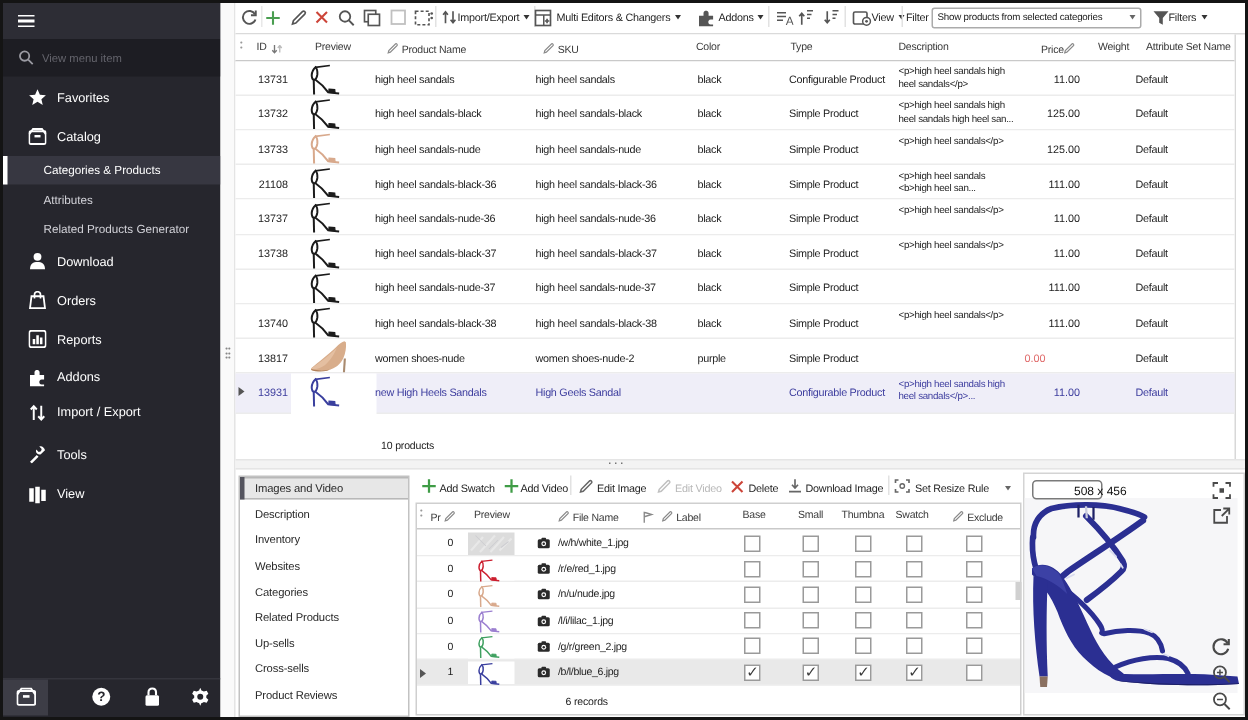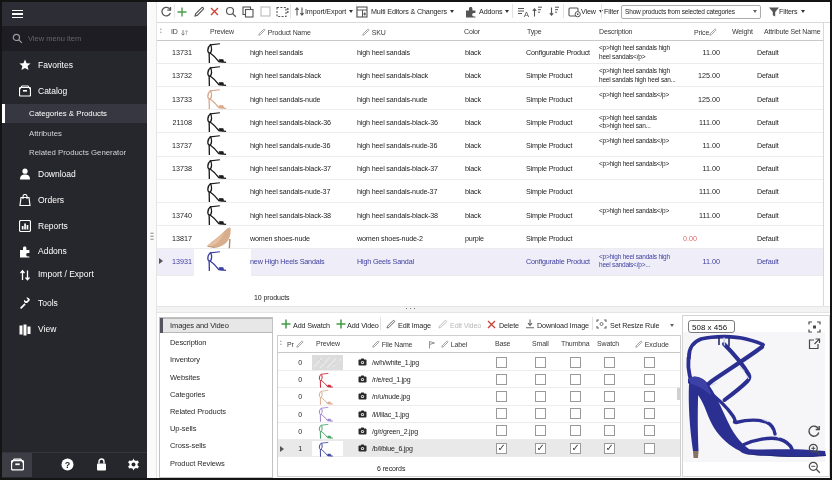--- a/index.html
+++ b/index.html
@@ -619,21 +619,21 @@
 <path d="M10 135 L15.5 135 L15 142 L10.5 142 Z" fill="#8a7060"></path>
 <path d="M56 133 C75 134 100 133 120 133.5 L142 135 L143 140 C120 141.5 90 141 66 138.5 C60 138 57 136 56 133 Z" fill="#2b2f92"></path>
 <path d="M60 137.5 C85 140 115 140.8 143 139.5 L143 140 C120 141.5 90 141 66 138.5 Z" fill="#1d2066"></path>
 <g stroke="#d9dbee" stroke-width="1.2" fill="none" stroke-linecap="round">
 <path d="M57 51 L61 55 M64 60 L65.5 62.5 M80 103.5 L85 105.5 M93 120 L96 121.5 M28 69.5 L33 67"></path>
 </g>
 <path d="M36 20.5 L36 29 M46 22 L46 30.5" stroke="#1d2066" stroke-width="1.5"></path>
 <path d="M41 21.5 L41.5 29.5" stroke="#c9cbdd" stroke-width="1.5"></path>
 </svg>
 <div class="abs" style="left:688px;top:320px;width:47px;height:13px;border:1px solid #7a7a7a;border-radius:3px;background:#fff;"></div>
-<div class="abs" style="left:692px;top:322.5px;font-size:8px;color:#111;">508 x 456</div>
+<div class="abs" style="left:716px;top:322.5px;font-size:8px;color:#111;">508 x 456</div>
 <svg class="abs" style="left:808px;top:321px;" width="13" height="12" viewBox="0 0 13 12">
     <path d="M1 3.5 L1 1 L4 1 M9 1 L12 1 L12 3.5 M12 8.5 L12 11 L9 11 M4 11 L1 11 L1 8.5" fill="none" stroke="#4a4a4a" stroke-width="1.2"></path>
     <rect x="5" y="4.5" width="3" height="3" fill="#4a4a4a"></rect>
   </svg>
 <svg class="abs" style="left:808px;top:338px;" width="13" height="12" viewBox="0 0 13 12">
     <path d="M6 2 L1.5 2 L1.5 10.5 L10 10.5 L10 6" fill="none" stroke="#4a4a4a" stroke-width="1.2"></path>
     <path d="M7.5 1 L11.5 1 L11.5 5 M11.3 1.2 L6.5 6" fill="none" stroke="#4a4a4a" stroke-width="1.2"></path>
   </svg>
 <svg class="abs" style="left:807px;top:424px;" width="14" height="14" viewBox="0 0 14 14">
     <path d="M11.5 5 A5 5 0 1 0 11.8 8.5" fill="none" stroke="#4a4a4a" stroke-width="1.4"></path>

